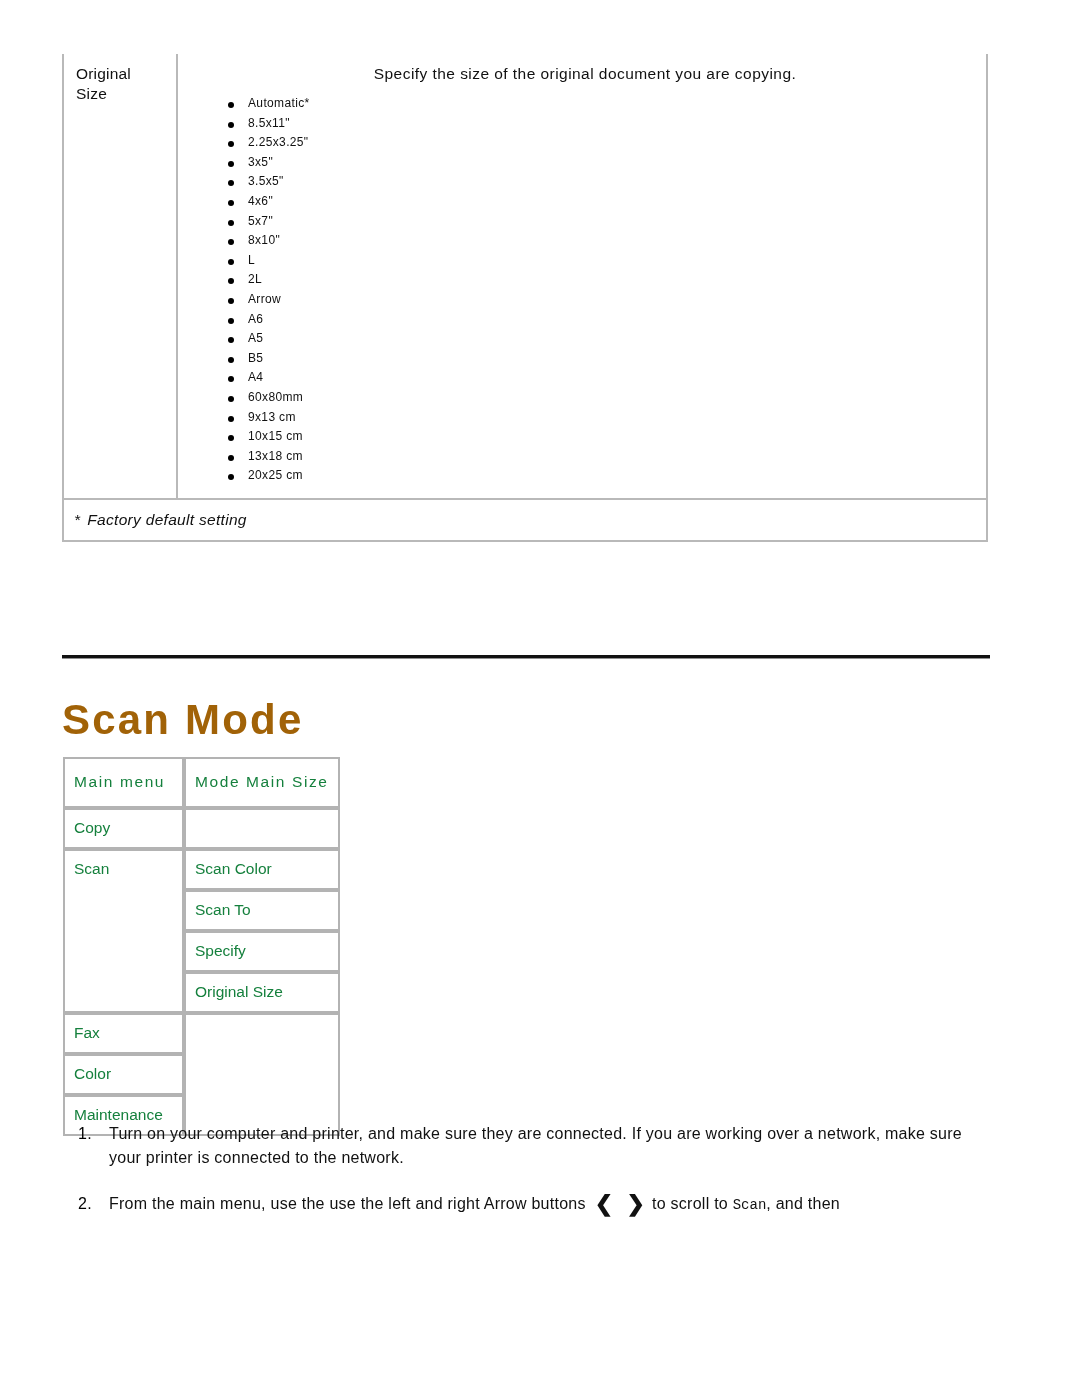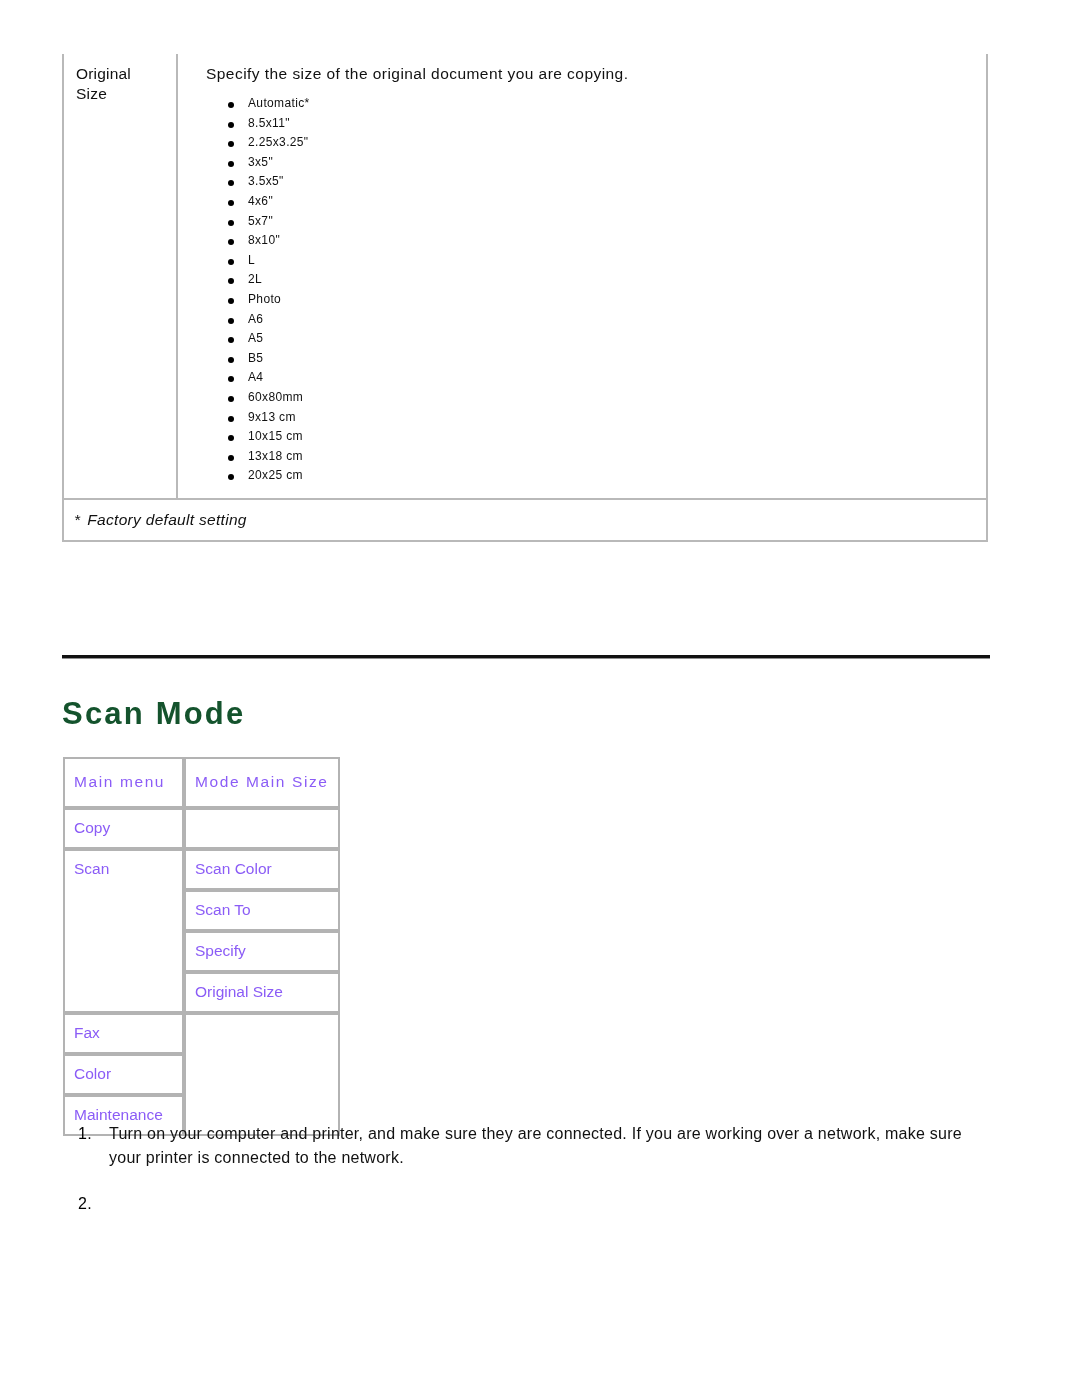--- a/index.html
+++ b/index.html
@@ -47,22 +47,23 @@
     border-top: none;
     padding-top: 10px;
   }
   .col-label { width: 114px; }
 
   .settings-table .label-cell {
     letter-spacing: 0.2px;
   }
 
   .desc-line {
-    margin: 0 0 4px 16px;
+    margin: 0 0 4px 4px;
     letter-spacing: 0.45px;
+    text-align: center;
   }
 
   ul.opts {
     list-style: none;
     margin: 10px 0 0 0;
     padding: 0 0 0 36px;
   }
   ul.opts li {
     position: relative;
     font-size: 12px;
@@ -99,44 +100,44 @@
     border-top: 3px solid #111;
     border-bottom: 1px solid #8f8f8f;
     box-sizing: border-box;
   }
 
   
   .section-heading {
     position: absolute;
     left: 62px;
     top: 696px;
-    font-size: 31px;
+    font-size: 42px;
     font-weight: bold;
     letter-spacing: 2.2px;
-    color: #14532d;
+    color: #a16207;
     white-space: nowrap;
   }
 
   
   .menu-table {
     position: absolute;
     left: 63px;
     top: 757px;
     width: 277px;
     border-collapse: separate;
     border-spacing: 0;
     table-layout: fixed;
   }
   .menu-table td {
     border: 2px solid #b3b3b3;
     vertical-align: top;
     padding: 8px 9px 9px 9px;
     font-size: 15.5px;
     line-height: 20px;
-    color: #8b5cf6;
+    color: #15803d;
     background: #fff;
   }
   .menu-col-a { width: 121px; }
   .menu-col-b { width: 156px; }
 
   .menu-table .hdr {
     letter-spacing: 1.6px;
     padding-top: 13px;
     padding-bottom: 14px;
   }
@@ -211,21 +212,21 @@
             <li>Automatic*</li>
             <li>8.5x11"</li>
             <li>2.25x3.25"</li>
             <li>3x5"</li>
             <li>3.5x5"</li>
             <li>4x6"</li>
             <li>5x7"</li>
             <li>8x10"</li>
             <li>L</li>
             <li>2L</li>
-            <li>Photo</li>
+            <li>Arrow</li>
             <li>A6</li>
             <li>A5</li>
             <li>B5</li>
             <li>A4</li>
             <li>60x80mm</li>
             <li>9x13 cm</li>
             <li>10x15 cm</li>
             <li>13x18 cm</li>
             <li>20x25 cm</li>
           </ul>
@@ -288,17 +289,18 @@
 
   <div class="steps">
 
     <div class="step">
       <div class="step-num">1.</div>
       <div class="step-text">Turn on your computer and printer, and make sure they are connected. If you are working over a network, make sure your printer is connected to the network.</div>
     </div>
 
     <div class="step">
       <div class="step-num">2.</div>
+      <div class="step-text"><span>From the main menu, use the use the left and right Arrow buttons</span><span class="arrow-icons"><span class="chev">❮</span><span class="chev">❯</span></span><span>to scroll to</span> <span class="mono">Scan</span><span>, and then</span></div>
     </div>
 
   </div>
 
 </div>
 
 </body></html>

